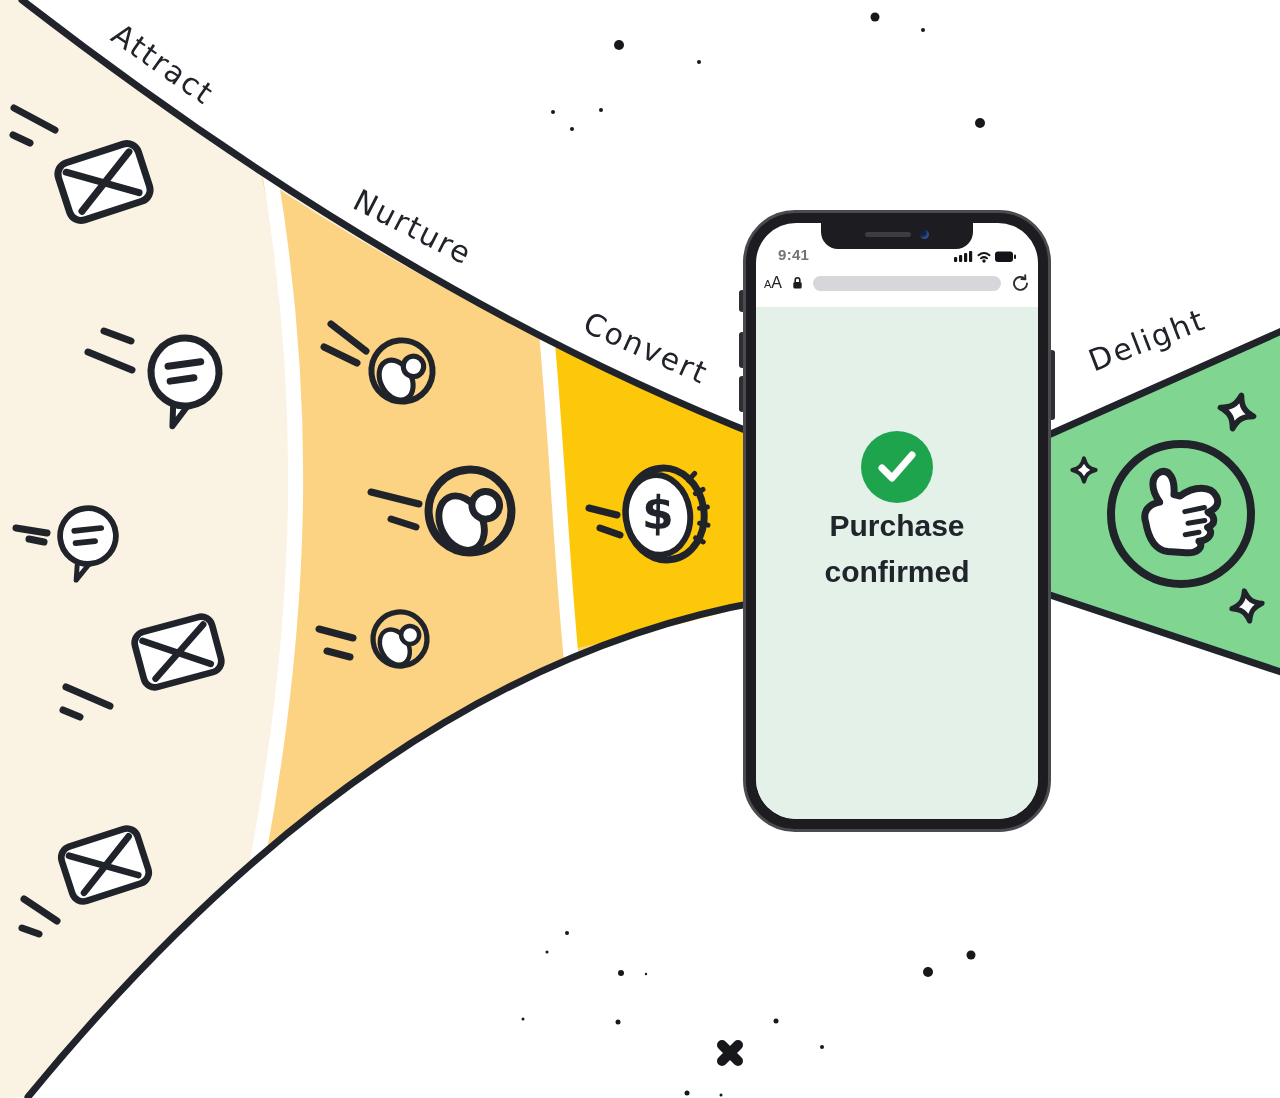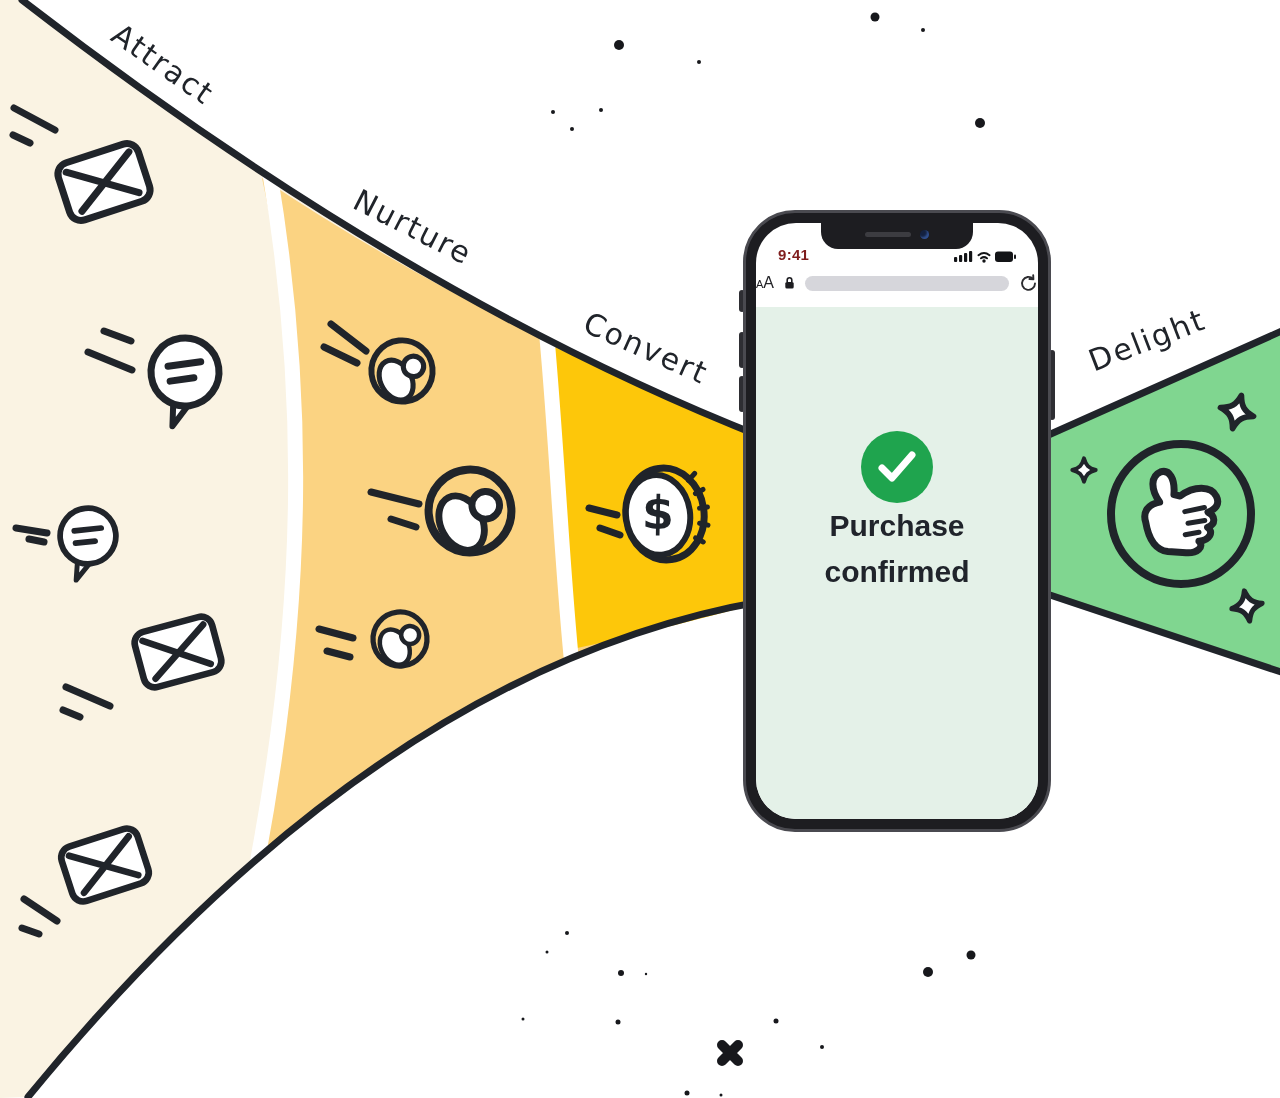--- a/index.html
+++ b/index.html
@@ -20,22 +20,22 @@
   .screen{position:absolute;inset:13px;border-radius:40px;background:#FFFFFF;overflow:hidden;
           display:flex;flex-direction:column;}
   .notch{position:absolute;top:0;left:50%;transform:translateX(-50%);width:152px;height:26px;
          background:#1d1d21;border-radius:0 0 17px 17px;z-index:3;
          display:flex;align-items:center;justify-content:center;gap:9px;}
   .speaker{width:46px;height:5px;border-radius:3px;background:#3c3c41;margin-top:-3px;}
   .camera{width:9px;height:9px;border-radius:50%;background:#14213f;margin-top:-3px;
           box-shadow:inset -2px -2px 2px #31508f;}
   .status-row{height:40px;display:flex;align-items:flex-end;justify-content:space-between;
               padding:0 22px;box-sizing:border-box;}
-  .time{font-size:15px;font-weight:700;color:#7f1d1d;letter-spacing:.3px;}
-  .browser-row{height:36px;display:flex;align-items:center;gap:10px;padding:2px 0 6px;}
+  .time{font-size:15px;font-weight:700;color:#737373;letter-spacing:.3px;}
+  .browser-row{height:36px;display:flex;align-items:center;gap:10px;padding:2px 8px 6px;}
   .aa{font-size:16px;color:#232327;line-height:1;}
   .aa .a-small{font-size:11px;}
   .url-pill{flex:1;height:15px;background:#d6d6db;border-radius:8px;}
   .screen-content{flex:1;background:#E4F1E8;display:flex;flex-direction:column;align-items:center;}
   .check-badge{margin-top:124px;width:72px;height:72px;border-radius:50%;background:#1FA44E;
                display:flex;align-items:center;justify-content:center;flex:none;}
   .confirm-text{width:212px;text-align:center;font-size:30px;line-height:46px;
                 font-weight:700;color:#20242B;}
 </style>
 </head>

